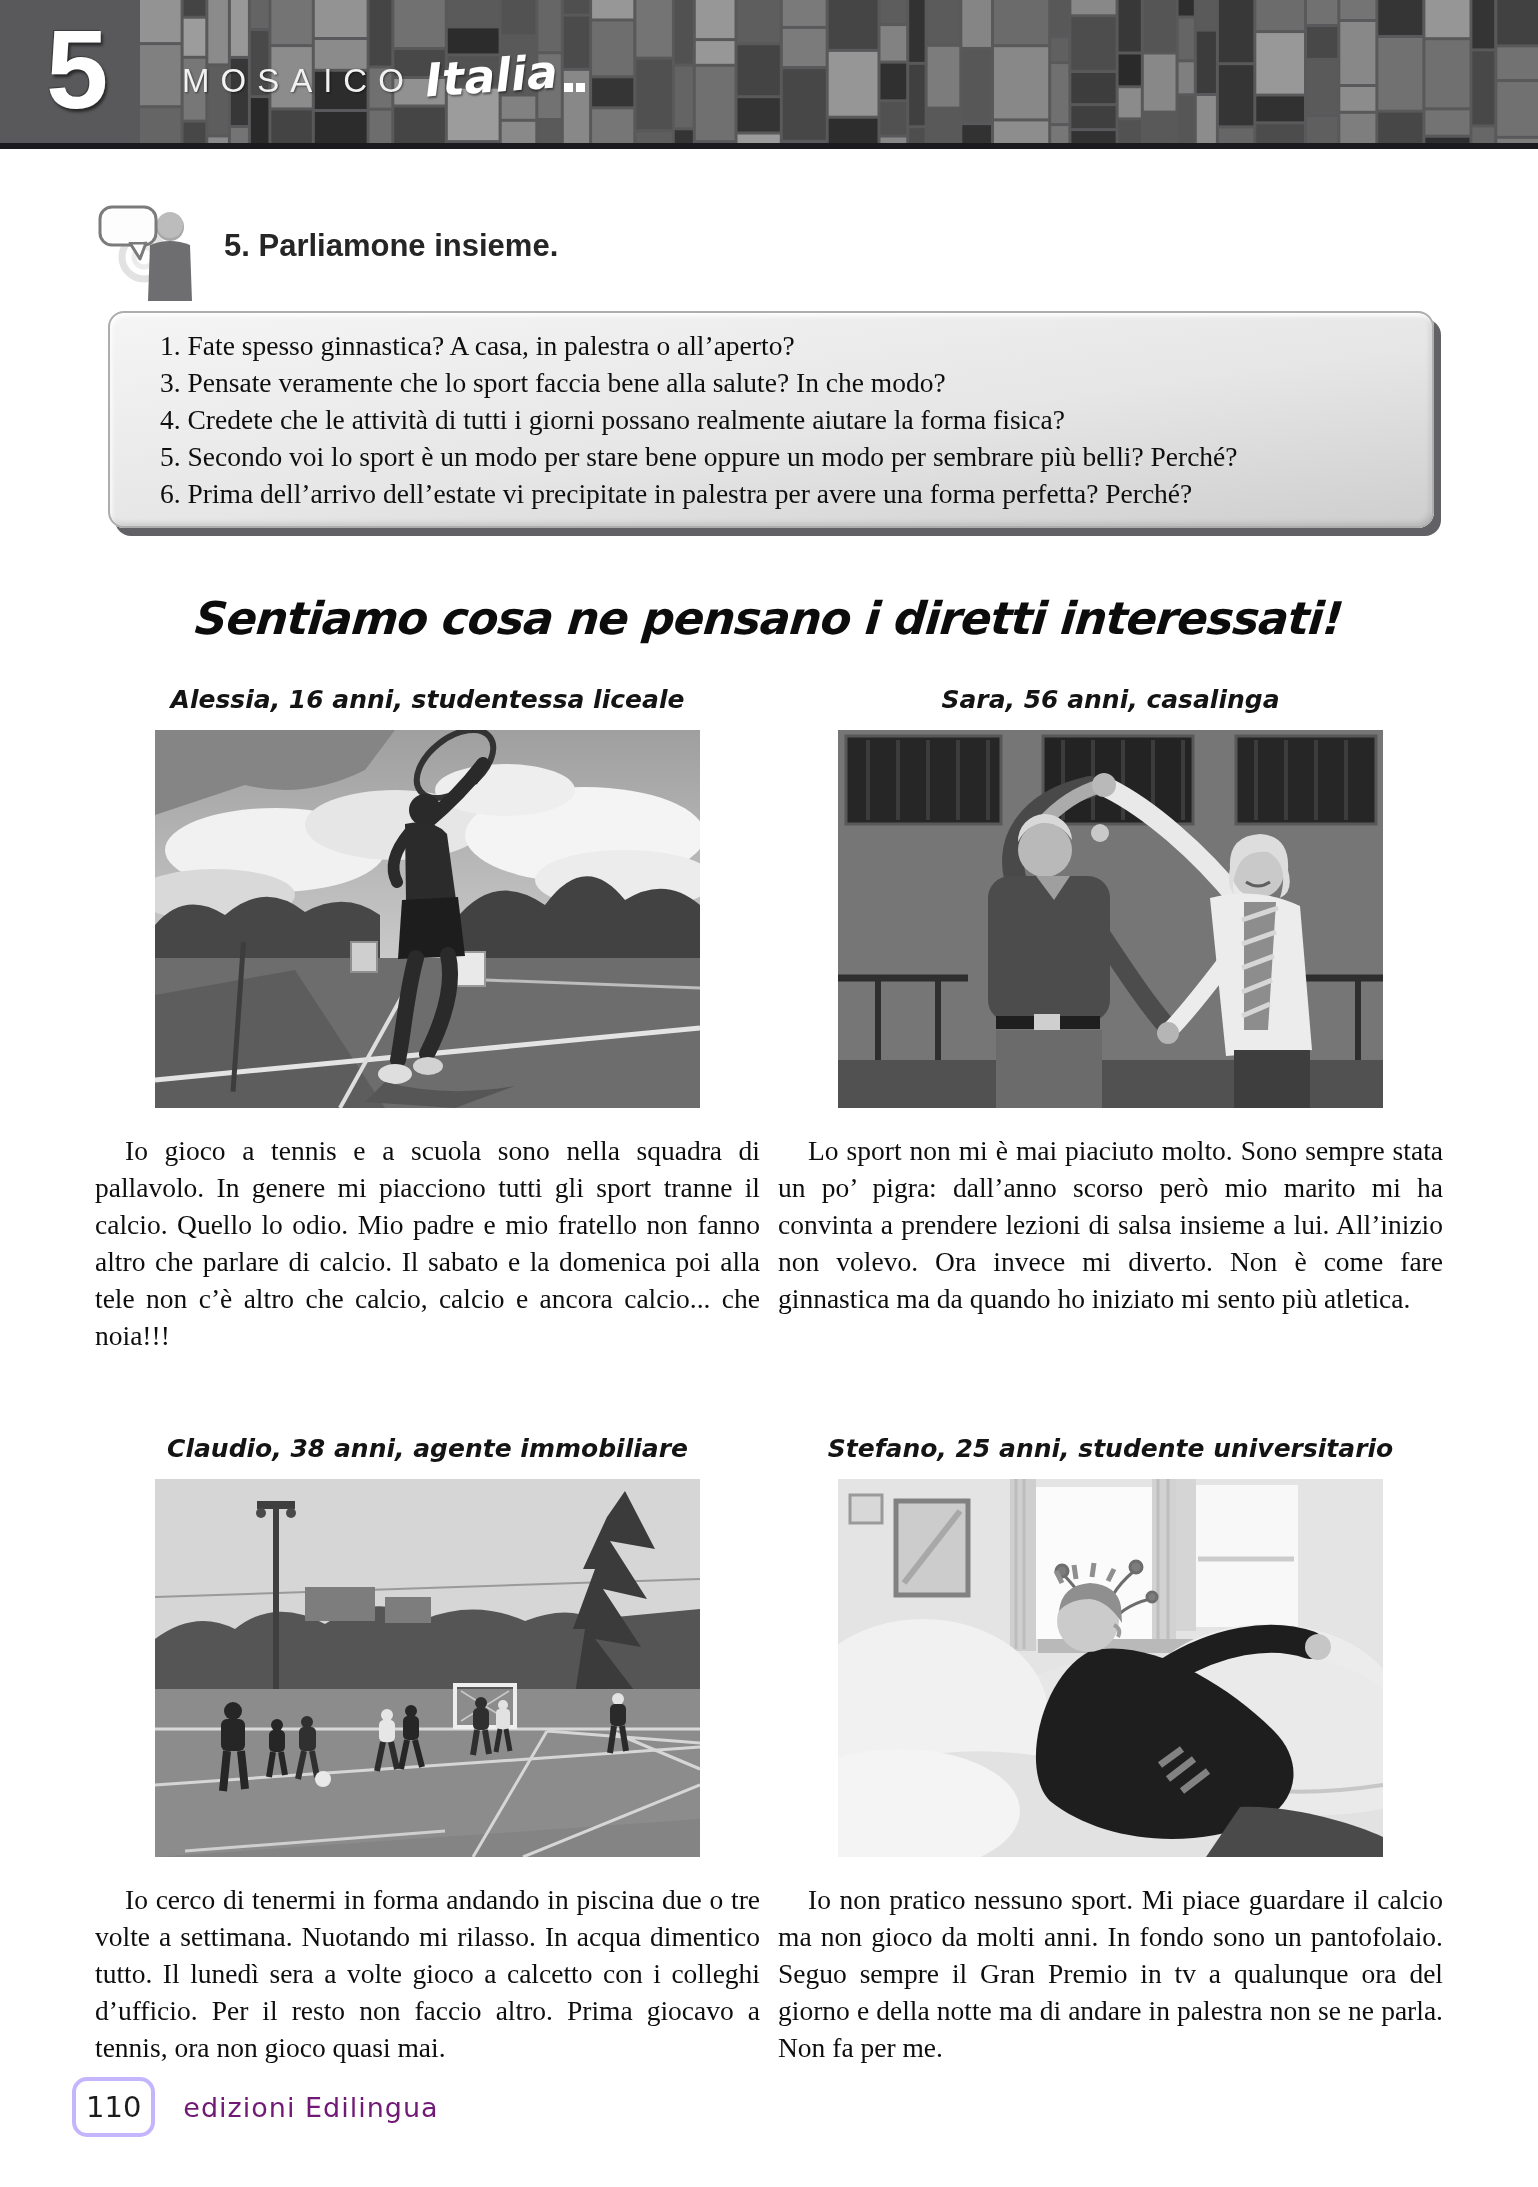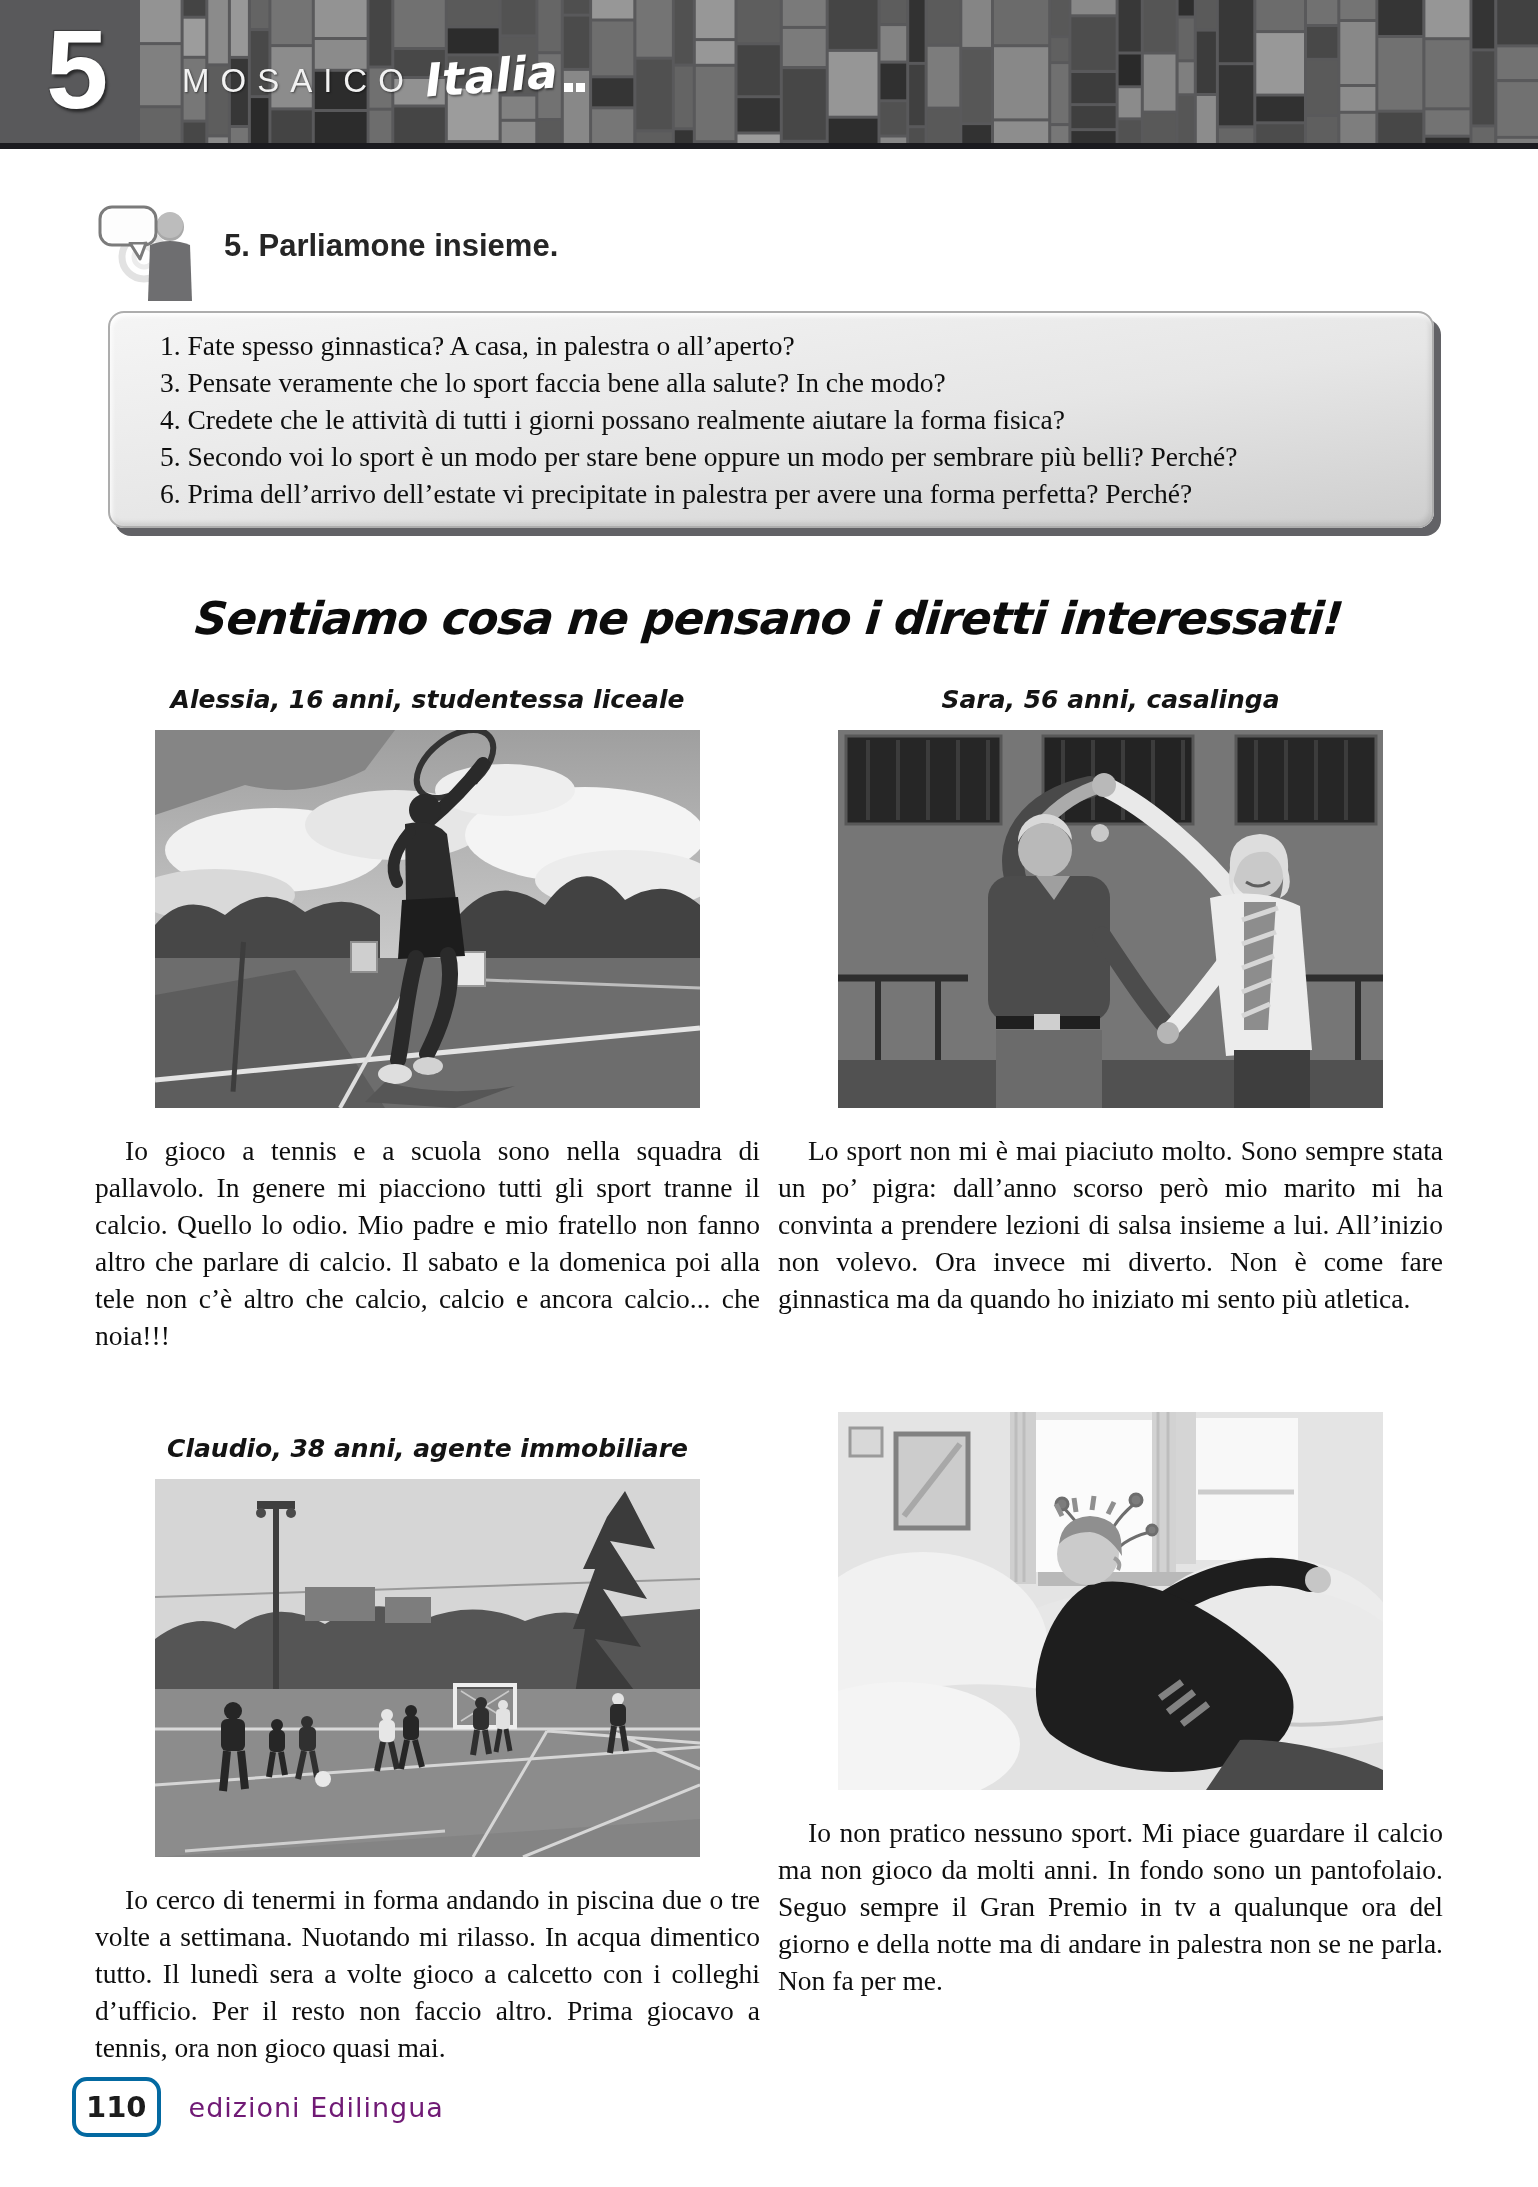--- a/index.html
+++ b/index.html
@@ -71,22 +71,22 @@
     text-align:justify; text-indent:30px; color:#0e0e0e;
   }
 
   
   .footer {
     position:absolute; left:72px; bottom:50px;
     display:flex; align-items:center; gap:28px;
     font-family:"DejaVu Sans", sans-serif;
   }
   .page-number {
-    border:4px solid #0369a1; border-radius:15px; min-width:50px; text-align:center;
-    font-weight:bold; font-size:29px; color:#1c1c1c; padding:9px 10px;
+    border:4px solid #c4b5fd; border-radius:15px; min-width:50px; text-align:center;
+    font-weight:normal; font-size:29px; color:#1c1c1c; padding:9px 10px;
   }
   .publisher { font-size:27px; color:#701a75; letter-spacing:1px; }
 </style>
 </head>
 <body>
 
 <div class="page">
 
   <div class="band">
     <svg class="mosaic" id="mosaic-svg" viewBox="0 0 1398 143" preserveAspectRatio="none">
@@ -404,20 +404,21 @@
             <circle cx="463" cy="220" r="6" fill="#e4e4e4"></circle>
               <rect x="455" y="225" width="16" height="22" rx="5" fill="#2a2a2a"></rect>
               <path d="M459,247 L455,274 M467,247 L471,272" stroke="#2a2a2a" stroke-width="6"></path>
           </g>
           <circle cx="168" cy="300" r="8" fill="#e9e9e9"></circle>
         </svg>
         <p class="profile-text">Io cerco di tenermi in forma andando in piscina due o tre volte a settimana. Nuotando mi rilasso. In acqua dimentico tutto. Il lunedì sera a volte gioco a calcetto con i colleghi d’ufficio. Per il resto non faccio altro. Prima giocavo a tennis, ora non gioco quasi mai.</p>
       </div>
 
       <div class="col">
+        <div class="caption">Stefano, 25 anni, studente universitario</div>
         <svg class="photo" viewBox="0 0 545 378" preserveAspectRatio="none">
           <rect width="545" height="378" fill="#e4e4e4"></rect>
           <rect x="58" y="22" width="72" height="94" fill="#cccccc" stroke="#818181" stroke-width="5"></rect>
           <path d="M66,104 L122,32" stroke="#a8a8a8" stroke-width="6"></path>
           <rect x="12" y="16" width="32" height="28" fill="#d8d8d8" stroke="#9a9a9a" stroke-width="3"></rect>
           <rect x="172" y="0" width="26" height="172" fill="#cfcfcf"></rect>
           <rect x="198" y="8" width="116" height="152" fill="#fbfbfb"></rect>
           <rect x="314" y="0" width="24" height="172" fill="#d2d2d2"></rect>
           <path d="M178,0 V170 M186,0 V170 M320,0 V170 M330,0 V170" stroke="#bdbdbd" stroke-width="3"></path>
           <rect x="356" y="6" width="104" height="142" fill="#f8f8f8"></rect>

